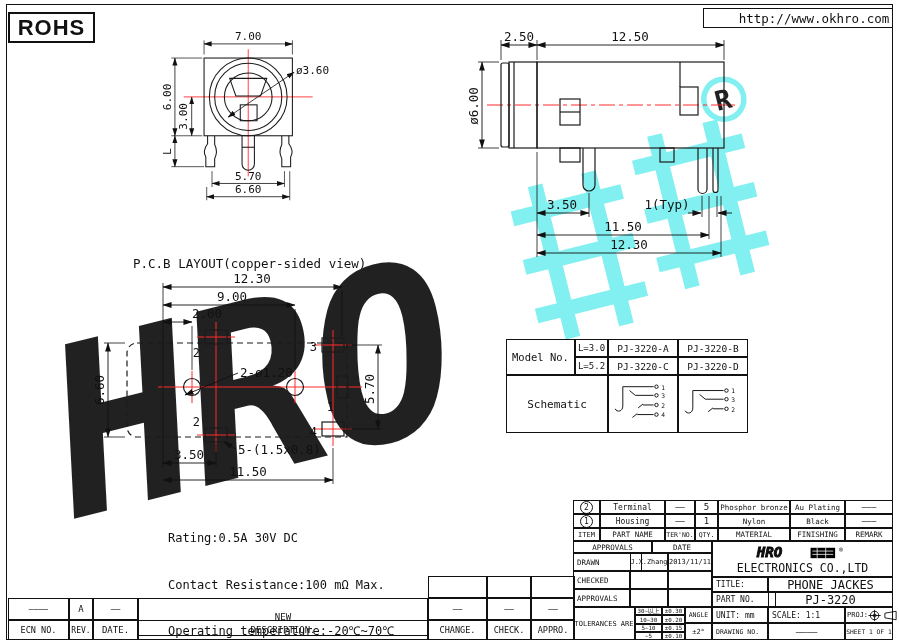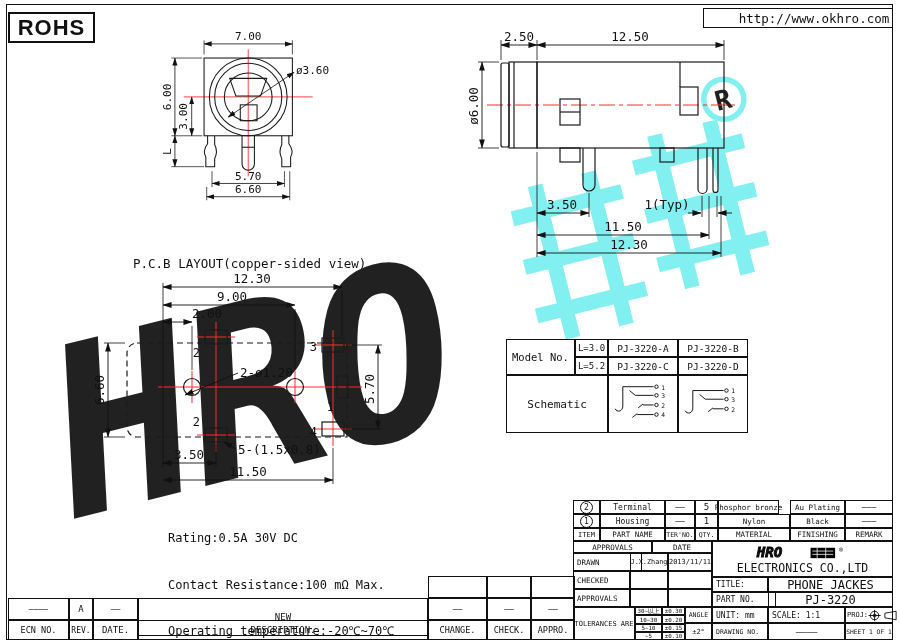--- a/index.html
+++ b/index.html
@@ -274,21 +274,21 @@
     
     
   </div>
 
   <div class="cell lay" style="left:573px;top:500px;width:27px;height:14px;">
     <span class="circled">2</span>
     </div>
   <div class="cell lay" style="left:600px;top:500px;width:65px;height:14px;font-size:8px;">Terminal</div>
   <div class="cell lay" style="left:665px;top:500px;width:30px;height:14px;font-size:8px;">——</div>
   <div class="cell lay" style="left:695px;top:500px;width:23px;height:14px;font-size:9px;">5</div>
-  <div class="cell lay" style="left:718px;top:500px;width:61px;height:14px;font-size:7.5px;">Phosphor bronze</div>
+  <div class="cell lay" style="left:718px;top:500px;width:72px;height:14px;font-size:7.5px;">Phosphor bronze</div>
   <div class="cell lay" style="left:790px;top:500px;width:55px;height:14px;font-size:7.5px;">Au Plating</div>
   <div class="cell lay" style="left:845px;top:500px;width:48px;height:14px;font-size:8px;">———</div>
 
   <div class="cell lay" style="left:573px;top:514px;width:27px;height:14px;">
     <span class="circled">1</span>
     </div>
   <div class="cell lay" style="left:600px;top:514px;width:65px;height:14px;font-size:8px;">Housing</div>
   <div class="cell lay" style="left:665px;top:514px;width:30px;height:14px;font-size:8px;">——</div>
   <div class="cell lay" style="left:695px;top:514px;width:23px;height:14px;font-size:9px;">1</div>
   <div class="cell lay" style="left:718px;top:514px;width:72px;height:14px;font-size:7.5px;">Nylon</div>

